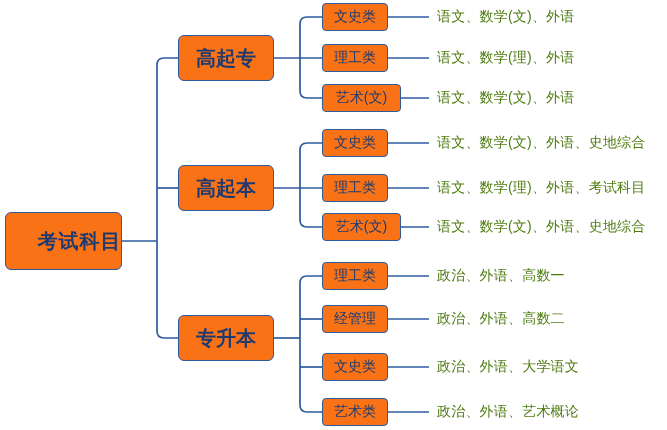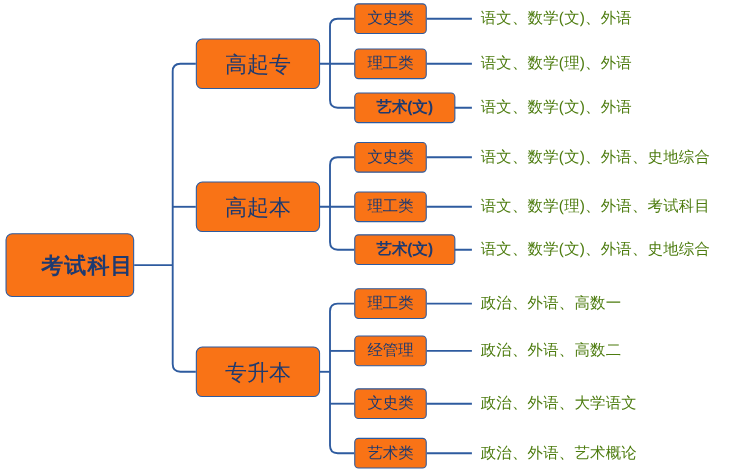--- a/index.html
+++ b/index.html
@@ -3,23 +3,23 @@
 <meta charset="utf-8">
 <style>
   html,body{margin:0;padding:0;background:#ffffff;}
   body{font-family:"Liberation Sans","DejaVu Sans",sans-serif;}
   #canvas{position:relative;width:667px;height:430px;background:#ffffff;overflow:hidden;}
   #wires{position:absolute;left:0;top:0;width:667px;height:430px;}
   .node{position:absolute;box-sizing:border-box;background:#f97316;border:1.6px solid #2e5b9f;
         color:#1e3a70;display:flex;align-items:center;justify-content:center;white-space:nowrap;}
   .root{left:5px;top:212px;width:117px;height:58px;border-radius:6px;
         font-size:20px;font-weight:700;letter-spacing:1px;padding-left:32px;}
-  .lvl2{left:178px;width:113px;height:46px;border-radius:6px;font-size:20px;font-weight:400;}
+  .lvl2{left:178px;width:96px;height:46px;border-radius:6px;font-size:20px;font-weight:700;}
   .leaf{left:322px;width:66px;height:28px;border-radius:4px;font-size:14px;font-weight:400;}
-  .leaf.wide{width:92px;font-weight:bold;}
+  .leaf.wide{width:79px;}
   .subjects{position:absolute;left:437px;transform:translateY(-50%);color:#4d7c0f;
         font-size:14px;font-weight:500;white-space:nowrap;letter-spacing:0.2px;}
 </style>
 </head>
 <body>
 
 <div id="canvas">
 
   <svg id="wires" viewBox="0 0 667 430" fill="none" stroke="#2e5b9f" stroke-width="1.7">
 

